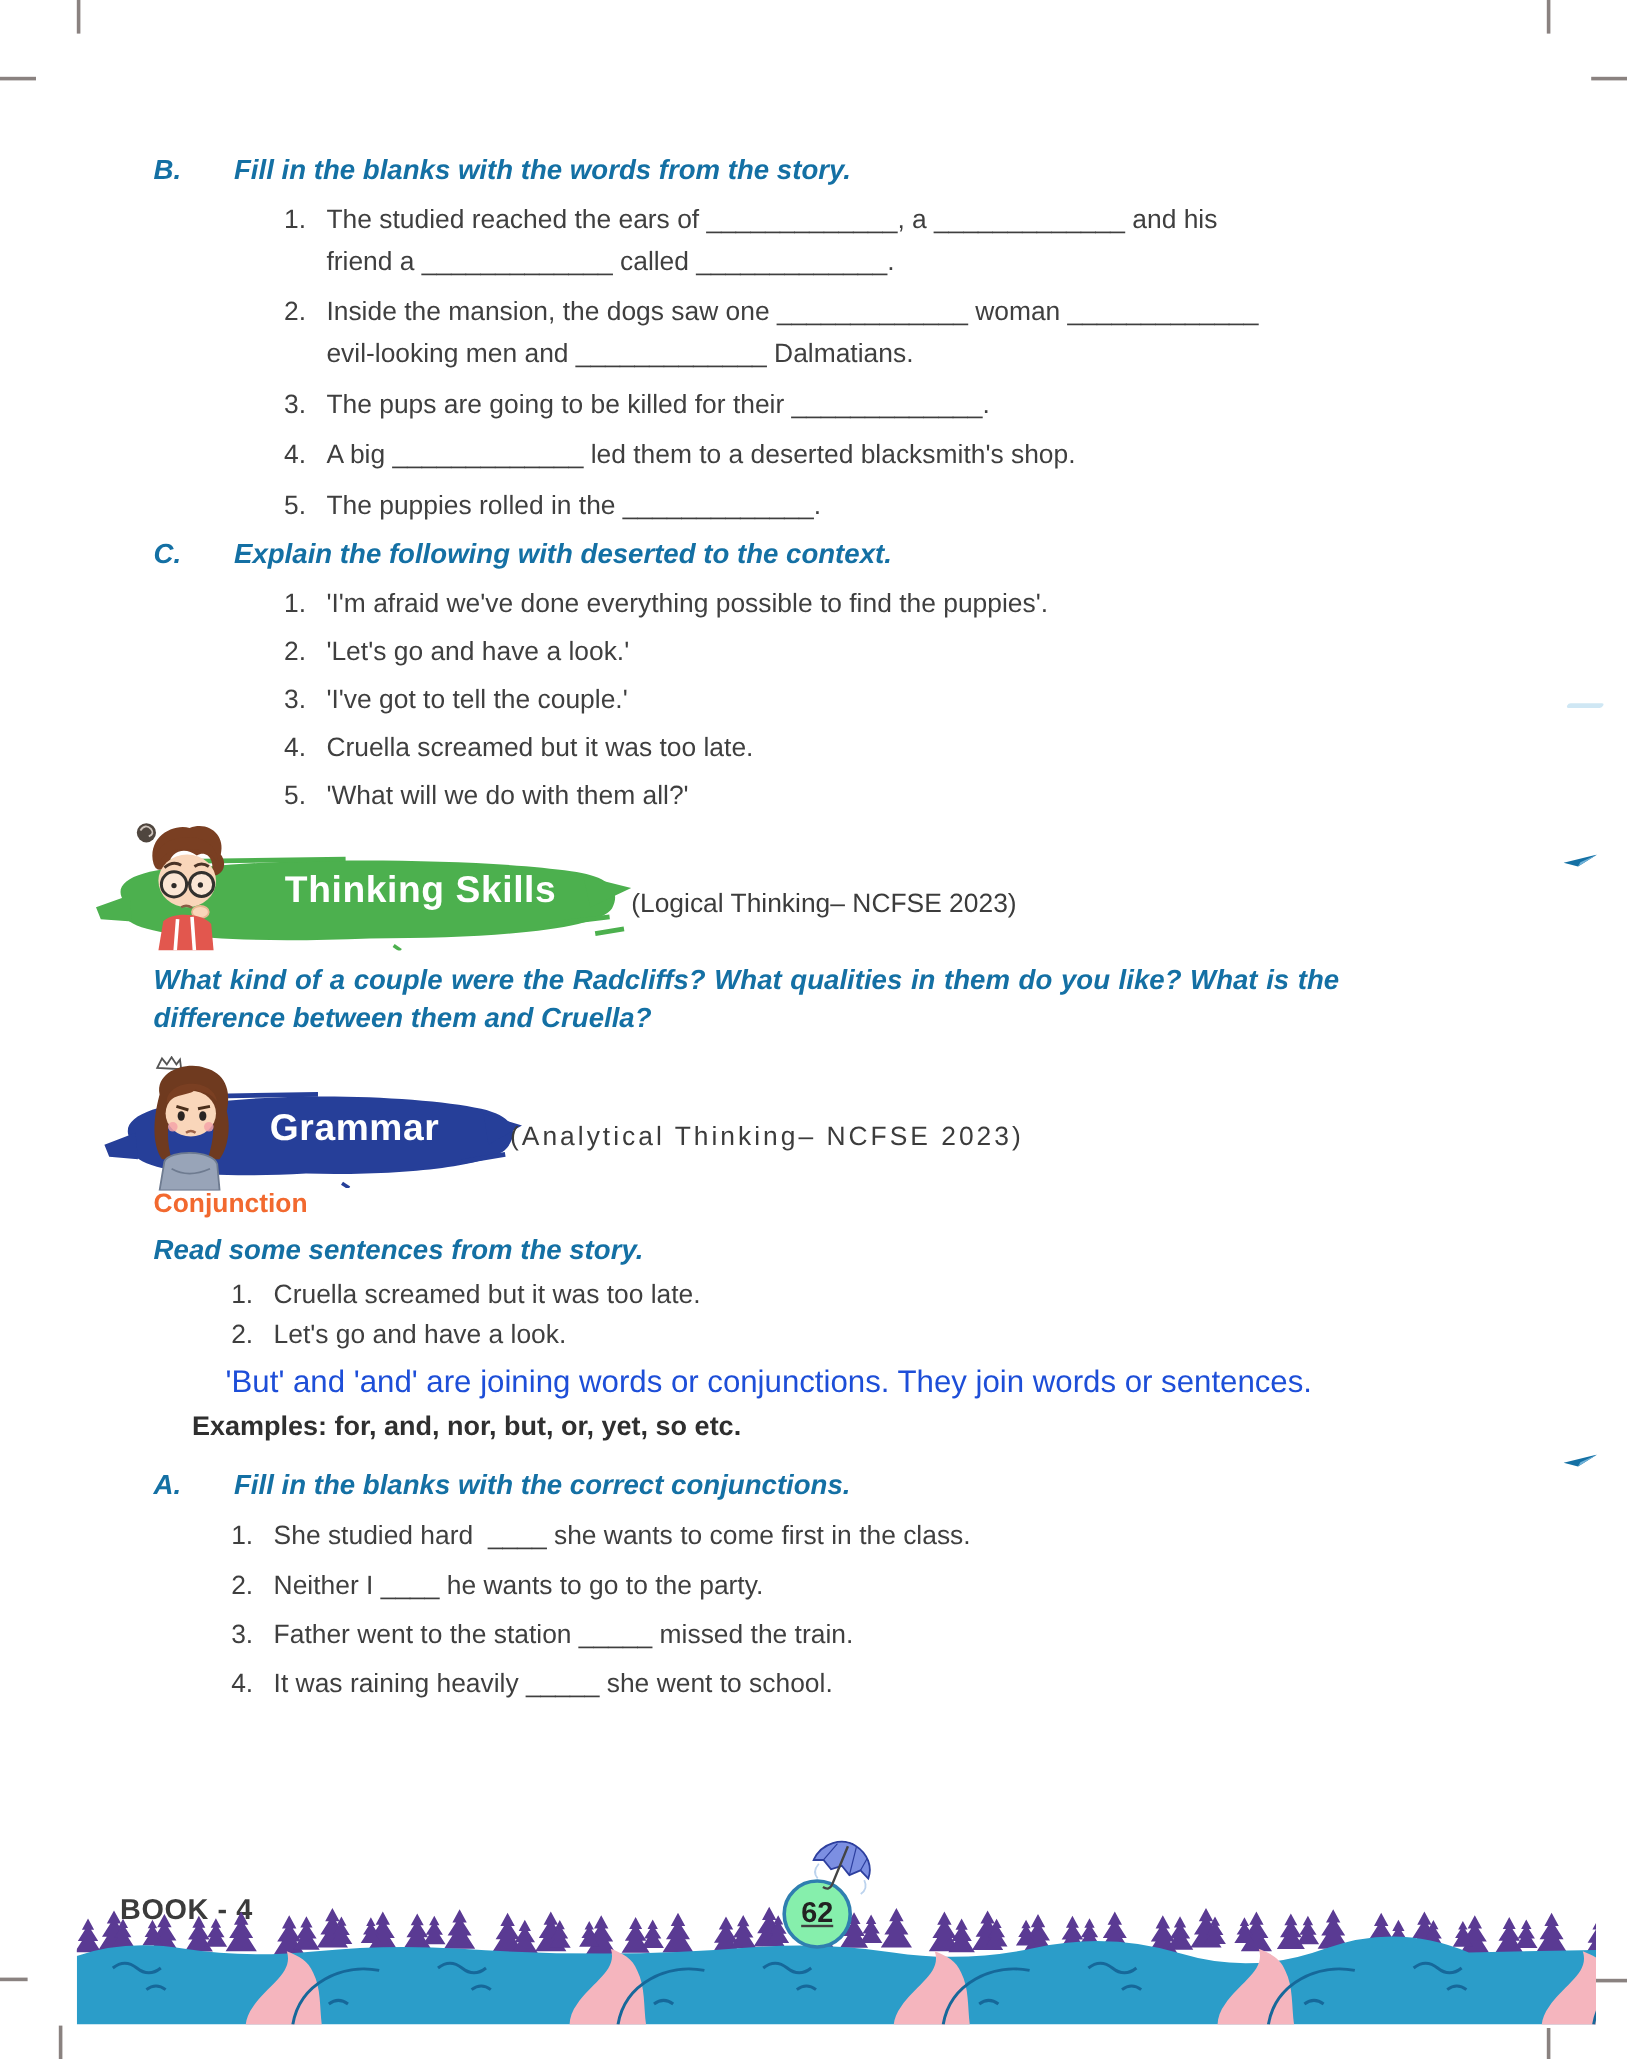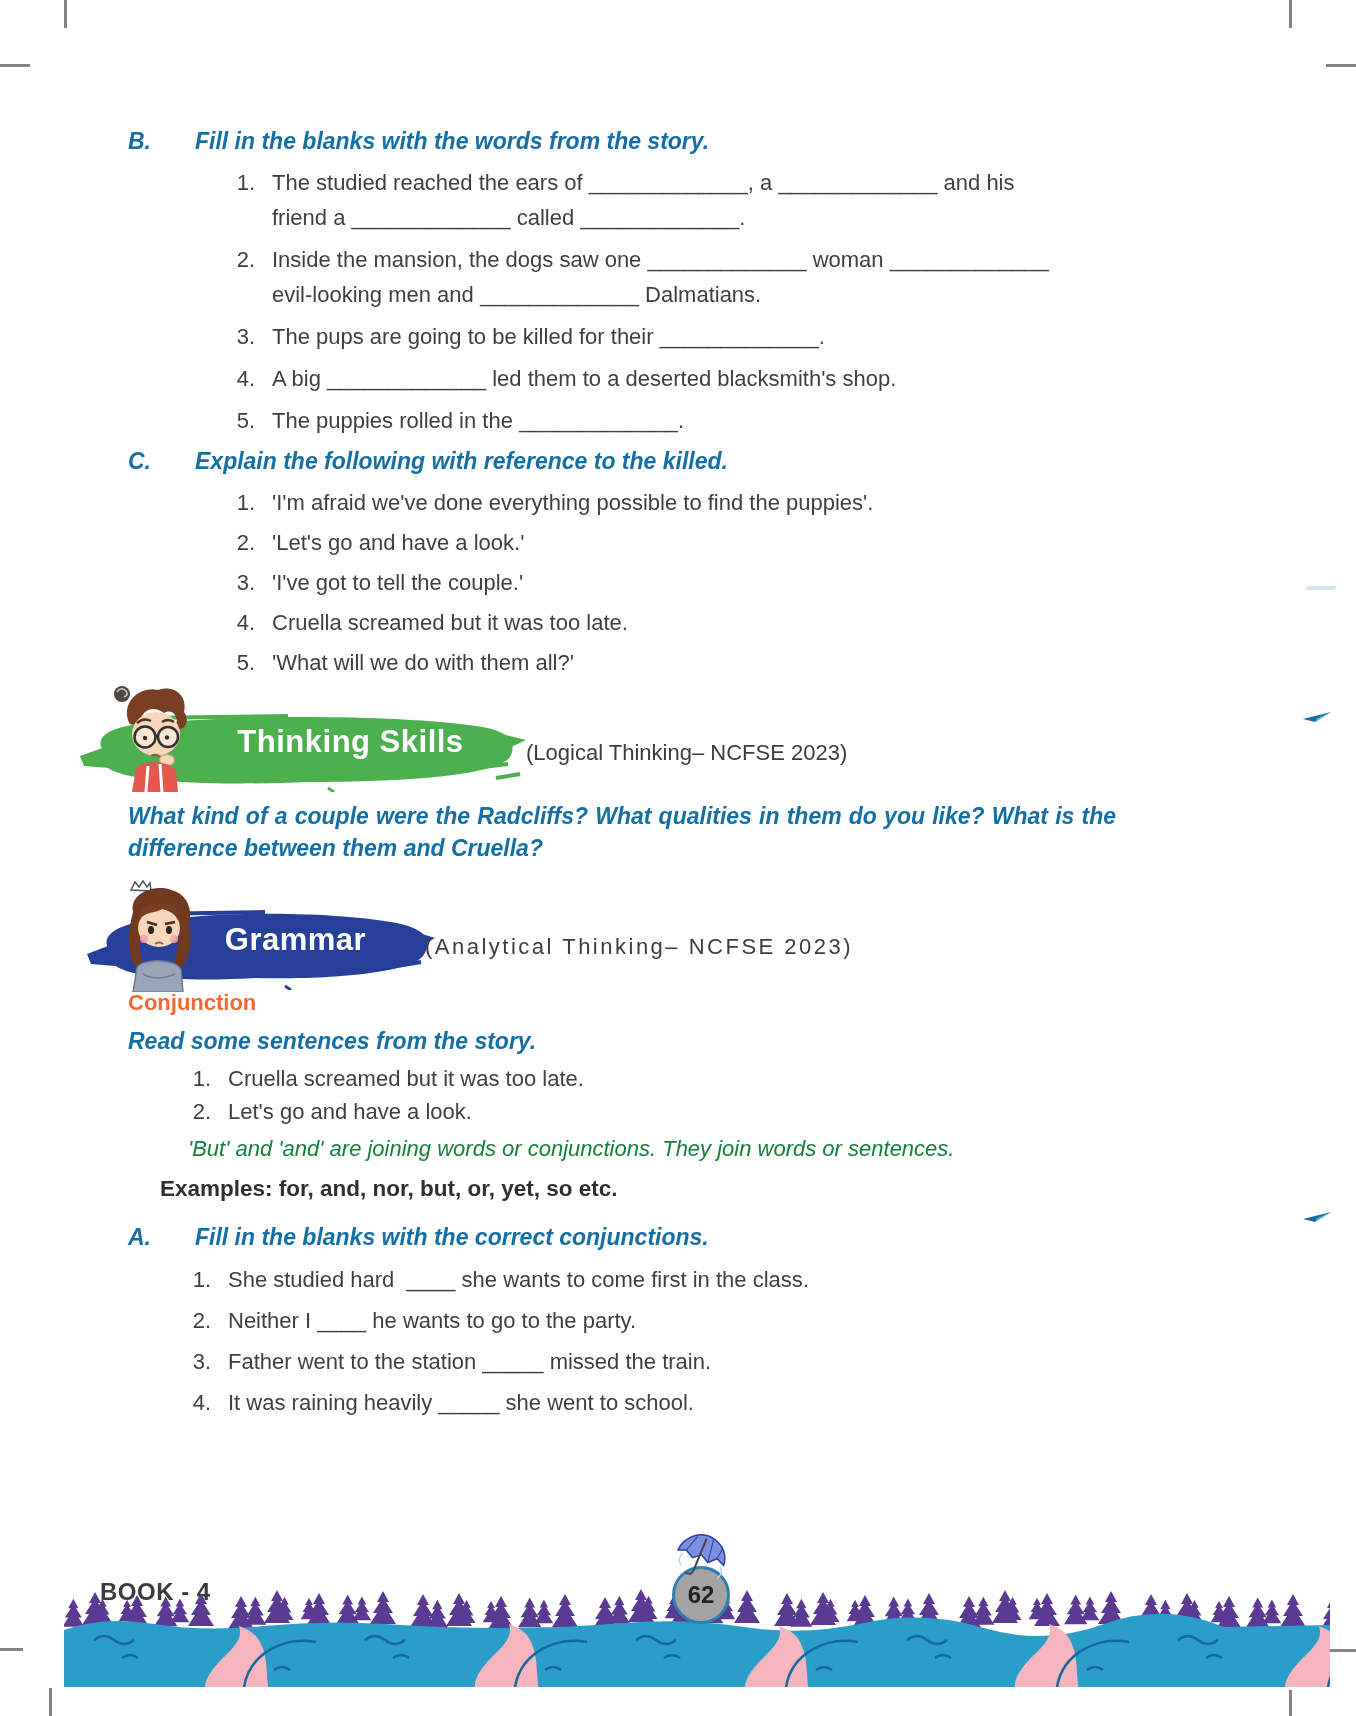--- a/index.html
+++ b/index.html
@@ -26,29 +26,29 @@
   .banner-row{position:absolute;height:110px;}
   .brush{position:absolute;}
   .banner-label{position:absolute;color:#ffffff;font-weight:bold;font-size:31px;text-align:center;
                 letter-spacing:.5px;}
   .banner-tag{position:absolute;font-size:22px;color:#3c3c3c;white-space:nowrap;}
   .char{position:absolute;}
   .question{position:absolute;left:128px;width:988px;font-size:23px;font-weight:bold;font-style:italic;
             color:#1470a4;text-align:justify;line-height:32px;}
   .topic{position:absolute;left:128px;font-size:22px;font-weight:bold;color:#f2692f;}
   .sub-heading{position:absolute;left:128px;font-size:23px;font-weight:bold;font-style:italic;color:#1470a4;}
-  .plain-line{position:absolute;font-size:22px;color:#15803d;font-style:italic;}
+  .plain-line{position:absolute;font-size:26px;color:#1d4ed8;}
   .examples-line{position:absolute;left:128px;font-size:22.5px;font-weight:bold;color:#2f2f2f;margin-left:32px;}
   
   .book-label{position:absolute;left:100px;top:1578px;font-size:24px;font-weight:bold;
               letter-spacing:.5px;color:#3b3b3b;}
   .band{position:absolute;left:64px;top:1588px;}
-  .page-badge{position:absolute;left:672px;top:1566px;width:52px;height:52px;border-radius:50%;
-              background:#a3a3a3;border:3px solid #2f7fb0;display:flex;align-items:center;
-              justify-content:center;z-index:6;}
+  .page-badge{position:absolute;left:652px;top:1566px;width:52px;height:52px;border-radius:50%;
+              background:#86efac;border:3px solid #2f7fb0;display:flex;align-items:center;
+              justify-content:center;z-index:6;text-decoration:underline;}
   .page-badge span{font-size:24px;font-weight:bold;color:#222222;}
   .umbrella{position:absolute;left:676px;top:1534px;z-index:7;transform:rotate(14deg);}
   .plane{position:absolute;z-index:3;}
   .streak{position:absolute;left:1306px;top:586px;width:30px;height:4px;background:#cfe7f4;
           border-radius:2px;transform:skewX(-25deg);}
 </style>
 </head>
 <body>
 
 <div class="page">
@@ -86,21 +86,21 @@
       <span class="txt">A big _____________ led them to a deserted blacksmith's shop.</span>
     </div>
     <div class="row">
       <span class="num">5.</span>
       <span class="txt">The puppies rolled in the _____________.</span>
     </div>
   </div>
 
   <div class="sec-heading" style="top:448px">
     <span class="letter">C.</span>
-    <span class="title">Explain the following with reference to the killed.</span>
+    <span class="title">Explain the following with deserted to the context.</span>
   </div>
   <div class="list list-c" style="top:485px">
     <div class="row">
       <span class="num">1.</span>
       <span class="txt">'I'm afraid we've done everything possible to find the puppies'.</span>
     </div>
     <div class="row">
       <span class="num">2.</span>
       <span class="txt">'Let's go and have a look.'</span>
     </div>

